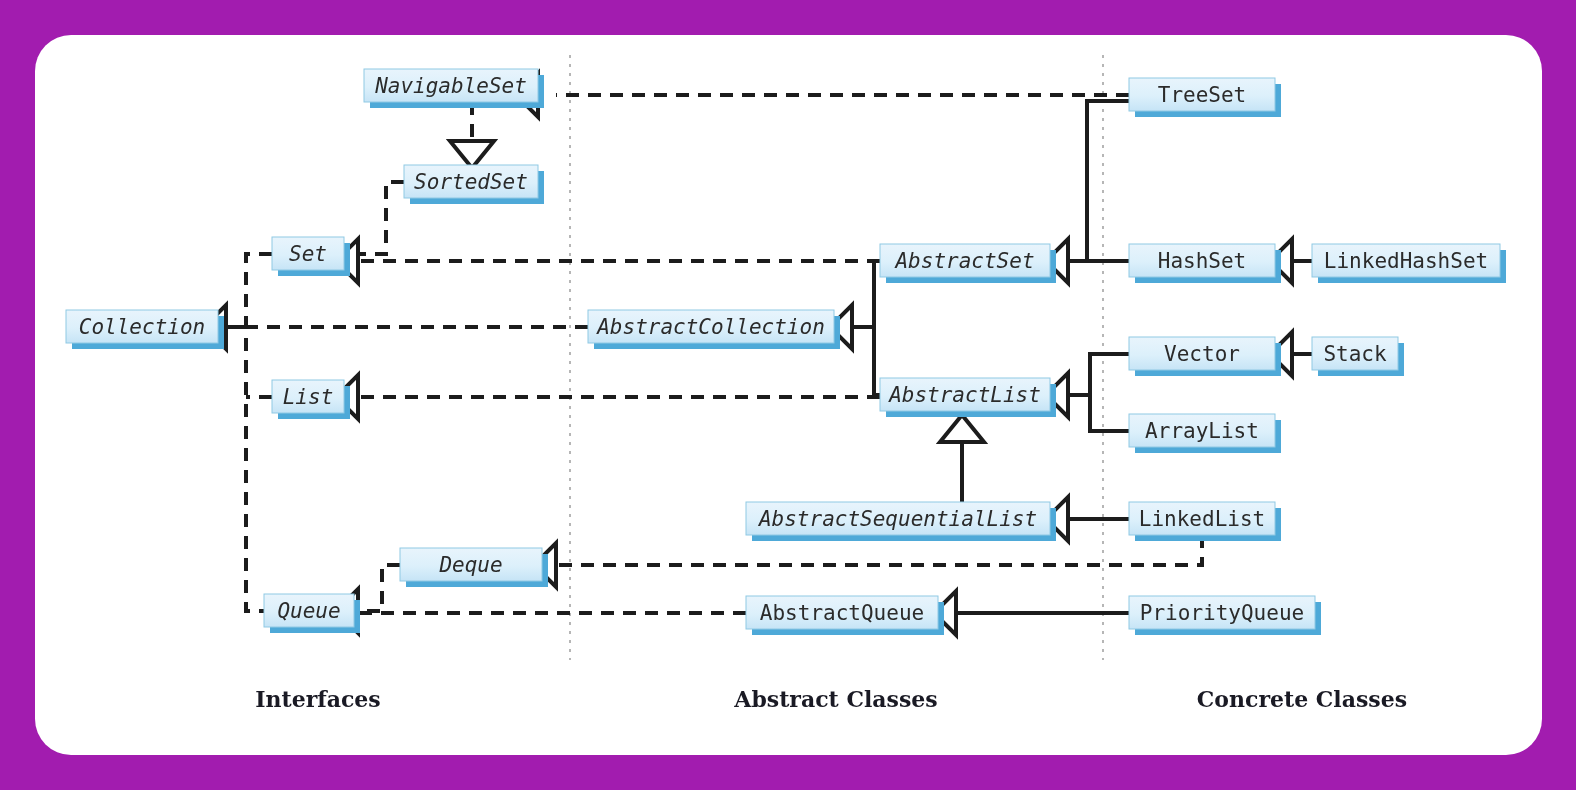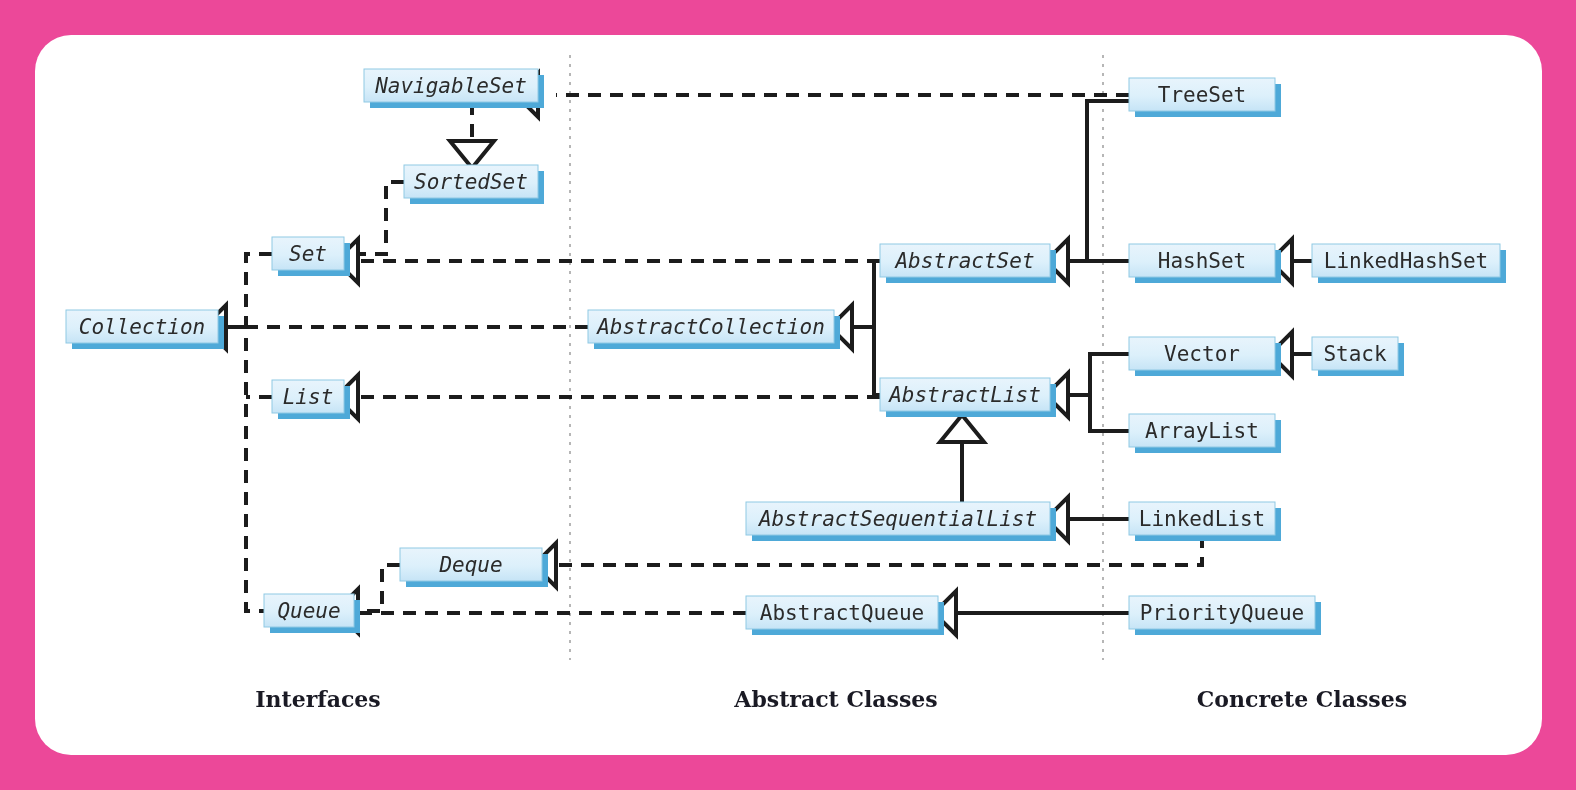--- a/index.html
+++ b/index.html
@@ -8,21 +8,21 @@
     background: #000000;
     width: 1576px;
     height: 790px;
     overflow: hidden;
     font-family: "Liberation Sans", sans-serif;
   }
   #stage {
     position: relative;
     width: 1576px;
     height: 790px;
-    background: #ec4899;
+    background: #a21caf;
   }
   #card {
     position: absolute;
     left: 35px;
     top: 35px;
     width: 1507px;
     height: 720px;
     background: #ffffff;
     border-radius: 36px;
   }

